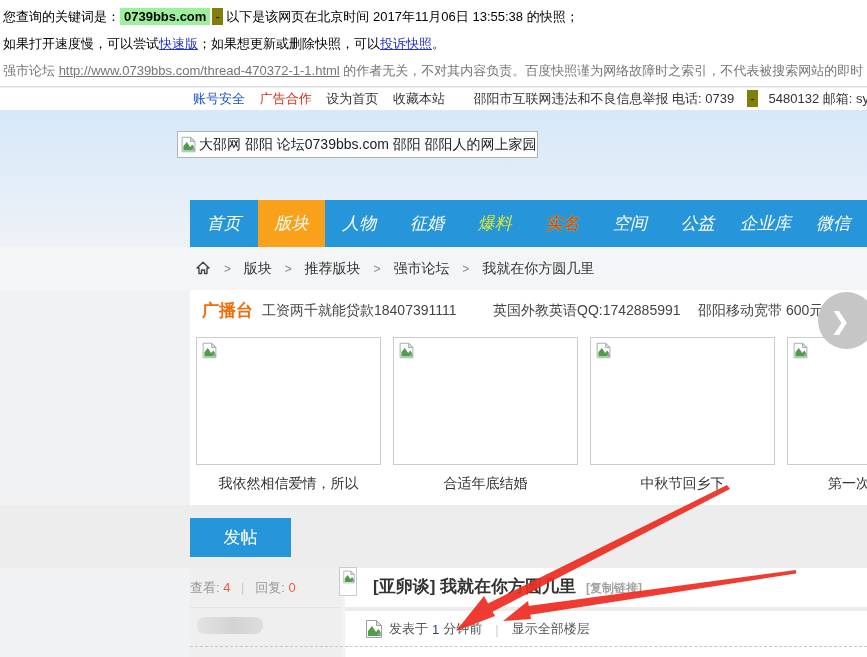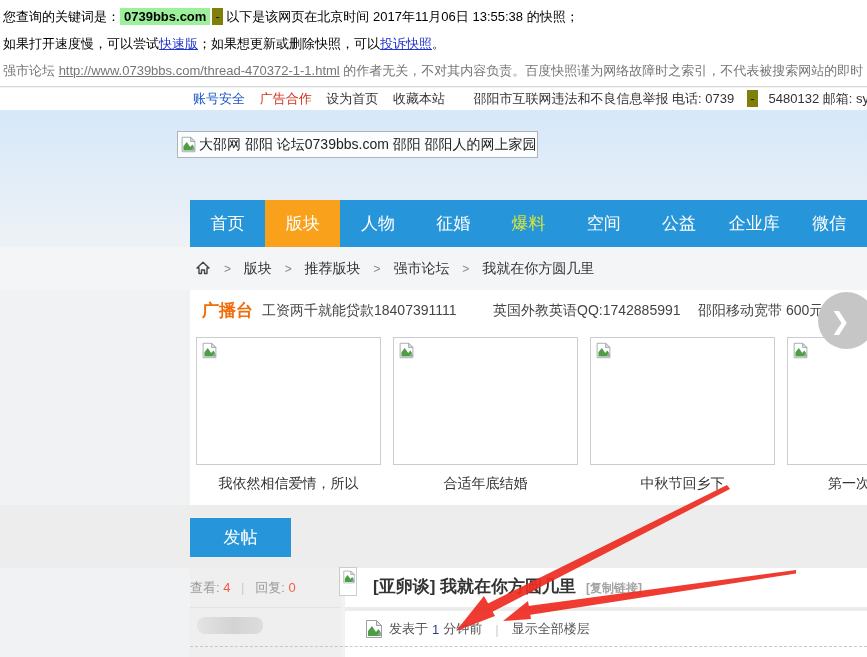--- a/index.html
+++ b/index.html
@@ -29,21 +29,21 @@
   
   .sky{position:absolute;top:110px;left:0;width:867px;height:137px;
        background:linear-gradient(180deg,#d6e8f9 0%,#e2edf8 50%,#eef2f5 100%);}
   .logo{position:absolute;top:131px;left:177px;width:357px;height:25px;background:#fcfdfe;
         border:1px solid #aeb4ba;display:flex;align-items:center;padding-left:2px;
         font-size:14px;color:#222;white-space:nowrap;overflow:hidden;}
   .logo svg{margin-right:2px;flex:none;}
 
   
   .nav{position:absolute;top:200px;left:190px;width:677px;height:47px;background:#2795d9;display:flex;}
-  .nav-item{flex:1;text-align:center;line-height:47px;font-size:17px;color:#fff;cursor:pointer;white-space:nowrap;}
+  .nav-item{flex:1;text-align:center;line-height:47px;font-size:17px;color:#fff;cursor:pointer;white-space:nowrap;font-style:italic;}
   .n-active{background:#f9a11b;}
   .n-yellow{color:#d4e43c;}
   .n-red{color:#f03c00;text-shadow:0 0 2px #c9d938;}
 
   
   .crumb{position:absolute;top:247px;left:0;width:867px;height:43px;background:#f4f5f6;
          font-size:14px;color:#333;line-height:43px;white-space:nowrap;padding-left:195px;box-sizing:border-box;}
   .crumb .sep{color:#888;font-size:12px;margin:0 9px;}
   .crumb .ci{cursor:pointer;}
   .home-ic{vertical-align:-3px;}
@@ -139,20 +139,21 @@
       </svg>
     <span>大邵网 邵阳 论坛0739bbs.com 邵阳 邵阳人的网上家园</span>
   </div>
 
   <div class="nav">
     <div class="nav-item">首页</div>
     <div class="nav-item n-active">版块</div>
     <div class="nav-item">人物</div>
     <div class="nav-item">征婚</div>
     <div class="nav-item n-yellow">爆料</div>
+    <div class="nav-item n-red">实名</div>
     <div class="nav-item">空间</div>
     <div class="nav-item">公益</div>
     <div class="nav-item">企业库</div>
     <div class="nav-item">微信</div>
   </div>
 
   <div class="crumb">
     <svg class="home-ic" width="16" height="16" viewBox="0 0 16 16">
       <path d="M8 2.2 14 8h-2v5.5H9.5V10h-3v3.5H4V8H2z" fill="none" stroke="#444" stroke-width="1.4" stroke-linejoin="round"></path>
     </svg>

